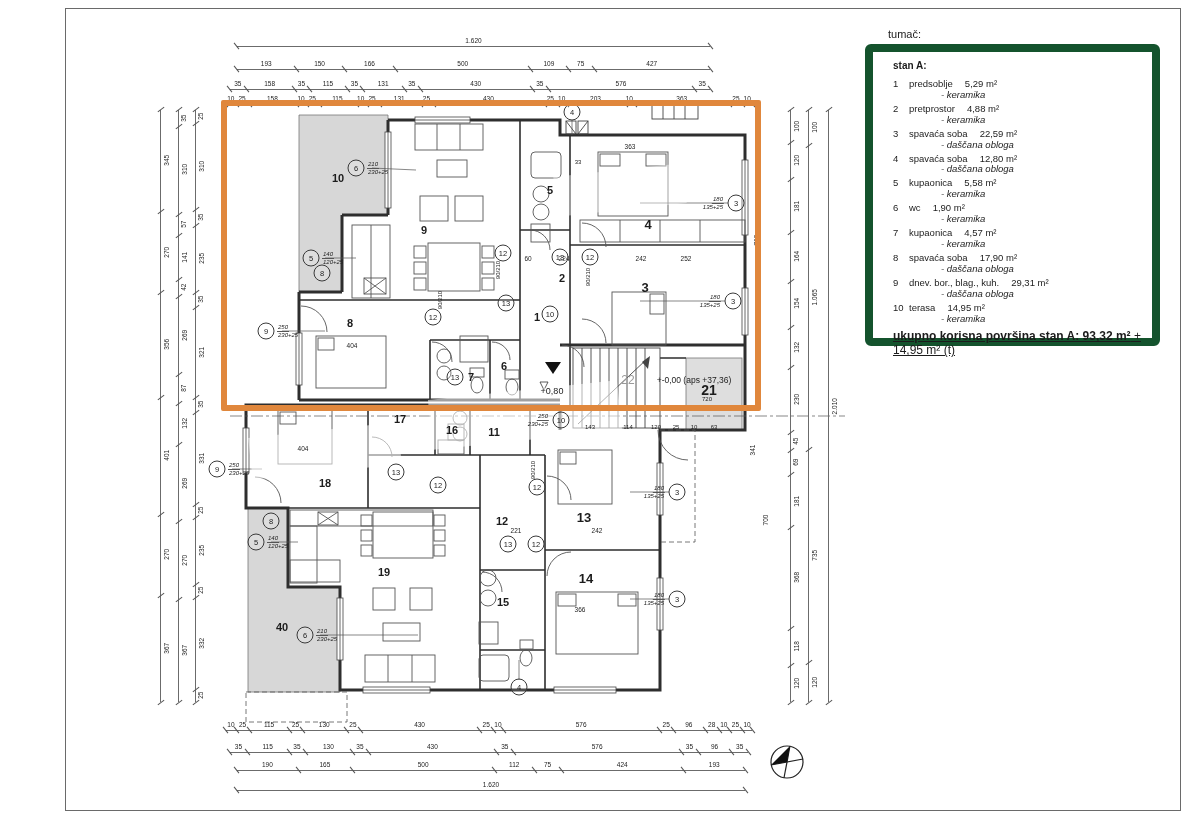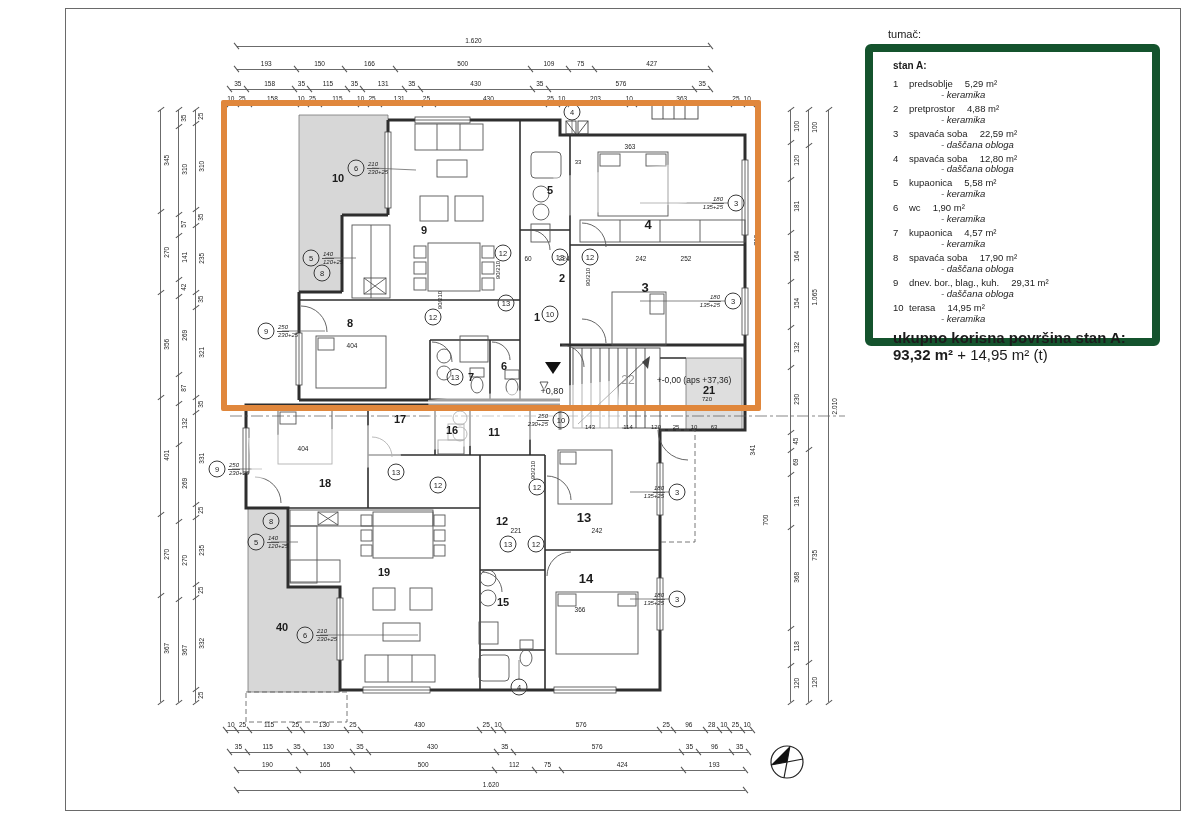--- a/index.html
+++ b/index.html
@@ -34,21 +34,21 @@
   
   #legend-title{position:absolute;left:888px;top:28px;font-size:11px;font-weight:400;}
   #legend-box{position:absolute;left:865px;top:44px;width:259px;height:278px;border:8px solid #14532d;
               border-radius:6px;padding:8px 0 0 20px;font-size:9.5px;background:#fff;}
   #legend-apartment{font-weight:700;font-size:10px;margin-bottom:8px;}
   .l-item{margin-bottom:3px;}
   .l-row1{display:flex;gap:4px;line-height:1.15;}
   .l-num{width:12px;flex:0 0 auto;}
   .l-area{margin-left:8px;}
   .l-mat{margin-left:48px;font-style:italic;line-height:1.15;}
-  #legend-total{margin-top:5px;font-size:15px;}
+  #legend-total{margin-top:5px;font-size:12px;text-decoration:underline;}
   #legend-total b{font-weight:700;}
 </style>
 </head>
 <body>
 
 <div id="stage">
   <div id="frame"></div>
 
   <svg id="plan-svg" width="1200" height="824" viewBox="0 0 1200 824">
 
@@ -659,21 +659,21 @@
       <span class="plan-label" style="left: 400px; top: 419px; font-size: 11px; font-weight: 700; transform: translate(-50%, -50%);">17</span>
       <span class="plan-label" style="left: 452px; top: 430px; font-size: 11px; font-weight: 700; transform: translate(-50%, -50%);">16</span>
       <span class="plan-label" style="left: 494px; top: 432px; font-size: 11px; font-weight: 700; transform: translate(-50%, -50%);">11</span>
       <span class="plan-label" style="left: 325px; top: 483px; font-size: 11px; font-weight: 700; transform: translate(-50%, -50%);">18</span>
       <span class="plan-label" style="left: 502px; top: 521px; font-size: 11px; font-weight: 700; transform: translate(-50%, -50%);">12</span>
       <span class="plan-label" style="left: 584px; top: 517px; font-size: 13px; font-weight: 700; transform: translate(-50%, -50%);">13</span>
       <span class="plan-label" style="left: 384px; top: 572px; font-size: 11px; font-weight: 700; transform: translate(-50%, -50%);">19</span>
       <span class="plan-label" style="left: 503px; top: 602px; font-size: 11px; font-weight: 700; transform: translate(-50%, -50%);">15</span>
       <span class="plan-label" style="left: 586px; top: 578px; font-size: 13px; font-weight: 700; transform: translate(-50%, -50%);">14</span>
       <span class="plan-label" style="left: 282px; top: 627px; font-size: 11px; font-weight: 700; transform: translate(-50%, -50%);">40</span>
-      <span class="plan-label" style="left: 709px; top: 390px; font-size: 11px; font-weight: 700; transform: translate(-50%, -50%);">21</span>
+      <span class="plan-label" style="left: 709px; top: 390px; font-size: 14px; font-weight: 700; transform: translate(-50%, -50%);">21</span>
       <span class="plan-label" style="left: 628px; top: 380px; font-size: 12px; font-weight: 400; color: rgb(154, 154, 154); transform: translate(-50%, -50%);">22</span>
       <span class="plan-label" style="left: 552px; top: 391px; font-size: 9px; font-weight: 400; transform: translate(-50%, -50%);">+0,80</span>
       <span class="plan-label" style="left: 694px; top: 380px; font-size: 8.5px; font-weight: 400; transform: translate(-50%, -50%);">+-0,00 (aps +37,36)</span>
       <span class="plan-label" style="left: 707px; top: 399px; font-size: 6px; font-weight: 400; transform: translate(-50%, -50%);">720</span>
       <span class="plan-label" style="left: 706px; top: 407px; font-size: 6px; font-weight: 400; transform: translate(-50%, -50%);">240+100</span>
       <span class="plan-label" style="left: 590px; top: 427px; font-size: 6px; font-weight: 400; transform: translate(-50%, -50%);">143</span>
       <span class="plan-label" style="left: 628px; top: 427px; font-size: 6px; font-weight: 400; transform: translate(-50%, -50%);">114</span>
       <span class="plan-label" style="left: 656px; top: 427px; font-size: 6px; font-weight: 400; transform: translate(-50%, -50%);">120</span>
       <span class="plan-label" style="left: 676px; top: 427px; font-size: 6px; font-weight: 400; transform: translate(-50%, -50%);">25</span>
       <span class="plan-label" style="left: 694px; top: 427px; font-size: 6px; font-weight: 400; transform: translate(-50%, -50%);">10</span>

